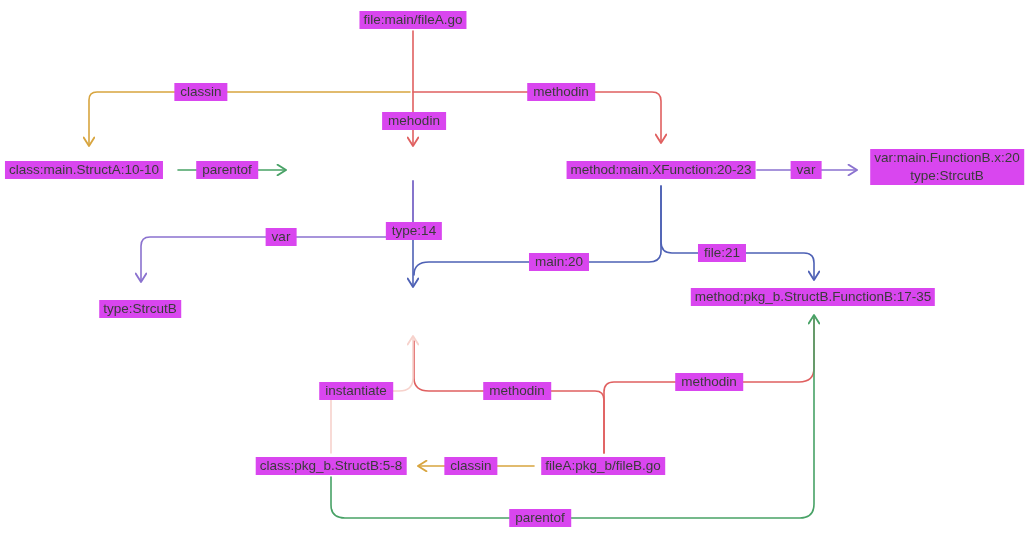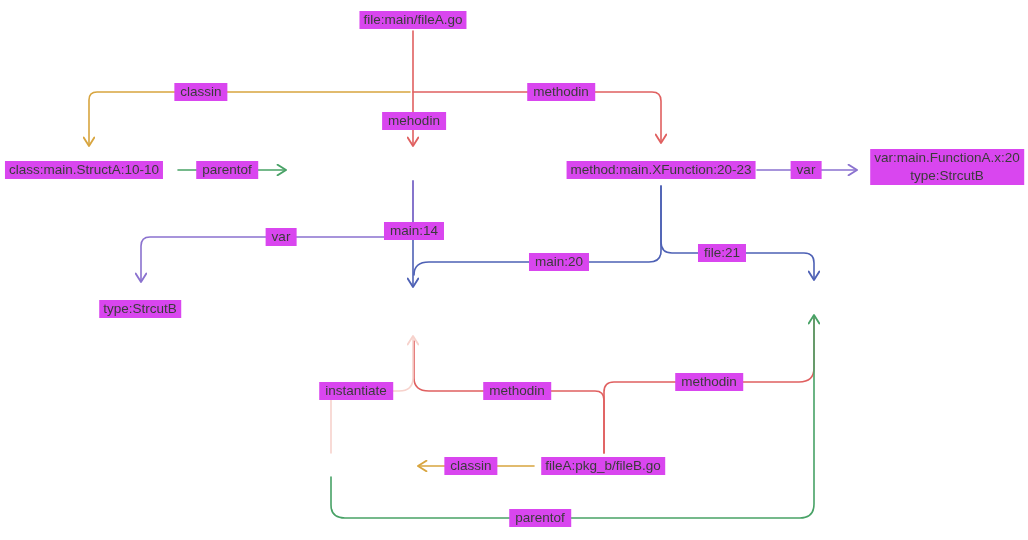--- a/index.html
+++ b/index.html
@@ -73,35 +73,37 @@
 
       <path d="M178,170 H285" marker-end="url(#m-green)" stroke="#48a266"></path>
       <path d="M331,477 V505 Q331,518 345,518 H800 Q814,518 814,504 V316" marker-end="url(#m-green)" stroke="#48a266"></path>
     </g>
   </svg>
 
   <div class="node" style="left:413px;top:20px">file:main/fileA.go</div>
   <div class="node" style="left:84px;top:170px">class:main.StructA:10-10</div>
   <div class="node" style="left:661px;top:170px">method:main.XFunction:20-23</div>
   <div class="node" style="left:947px;top:167px">
-    <div>var:main.FunctionA.x:20</div>
+    <div>var:main.FunctionB.x:20</div>
     <div>type:StrcutB</div>
   </div>
   <div class="node" style="left:140px;top:309px">
     <div>type:StrcutB</div>
   </div>
+  <div class="node" style="left:813px;top:297px">method:pkg_b.StructB.FunctionB:17-35</div>
+  <div class="node" style="left:331px;top:466px">class:pkg_b.StructB:5-8</div>
   <div class="node" style="left:603px;top:466px">fileA:pkg_b/fileB.go</div>
 
   <div class="elabel" style="left:201px;top:92px">classin</div>
   <div class="elabel" style="left:414px;top:121px">mehodin</div>
   <div class="elabel" style="left:561px;top:92px">methodin</div>
   <div class="elabel" style="left:227px;top:170px">parentof</div>
   <div class="elabel" style="left:806px;top:170px">var</div>
   <div class="elabel" style="left:281px;top:237px">var</div>
-  <div class="elabel" style="left:414px;top:231px">main:14</div>
+  <div class="elabel" style="left:414px;top:231px">type:14</div>
   <div class="elabel" style="left:559px;top:262px">main:20</div>
   <div class="elabel" style="left:722px;top:253px">file:21</div>
   <div class="elabel" style="left:356px;top:391px">instantiate</div>
   <div class="elabel" style="left:517px;top:391px">methodin</div>
   <div class="elabel" style="left:709px;top:382px">methodin</div>
   <div class="elabel" style="left:471px;top:466px">classin</div>
   <div class="elabel" style="left:540px;top:518px">parentof</div>
 
 </div>
 

